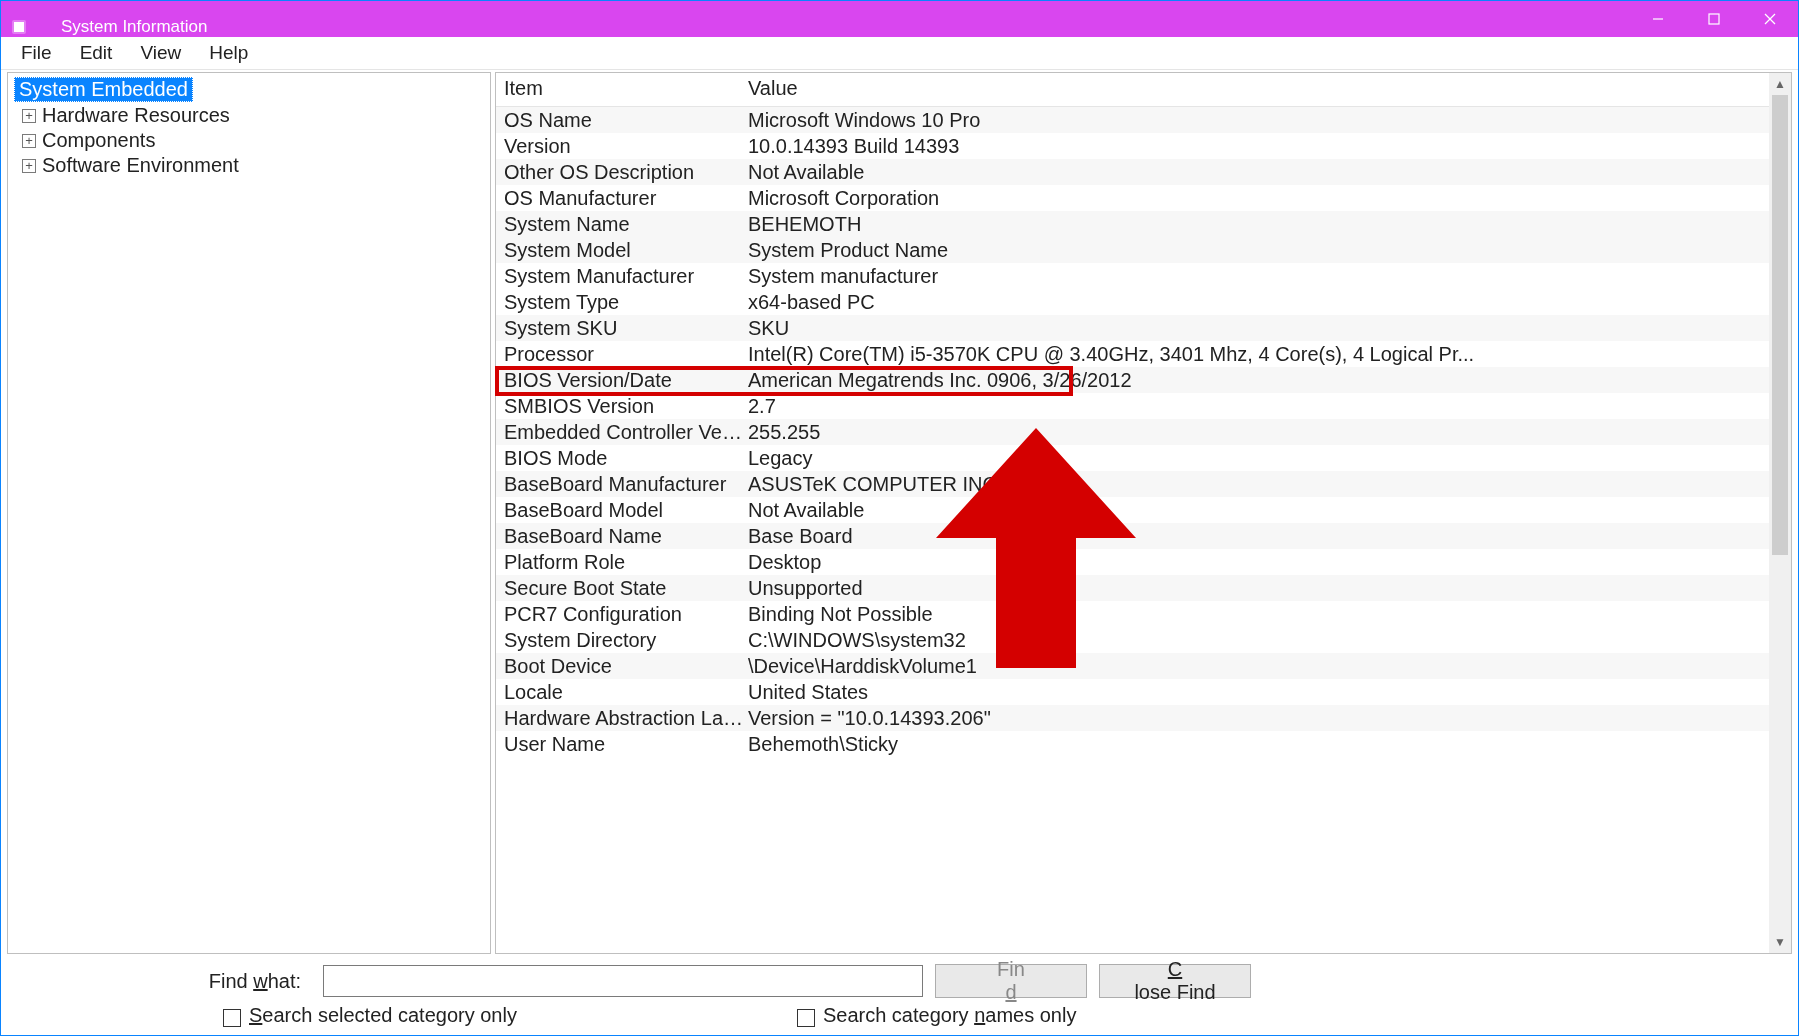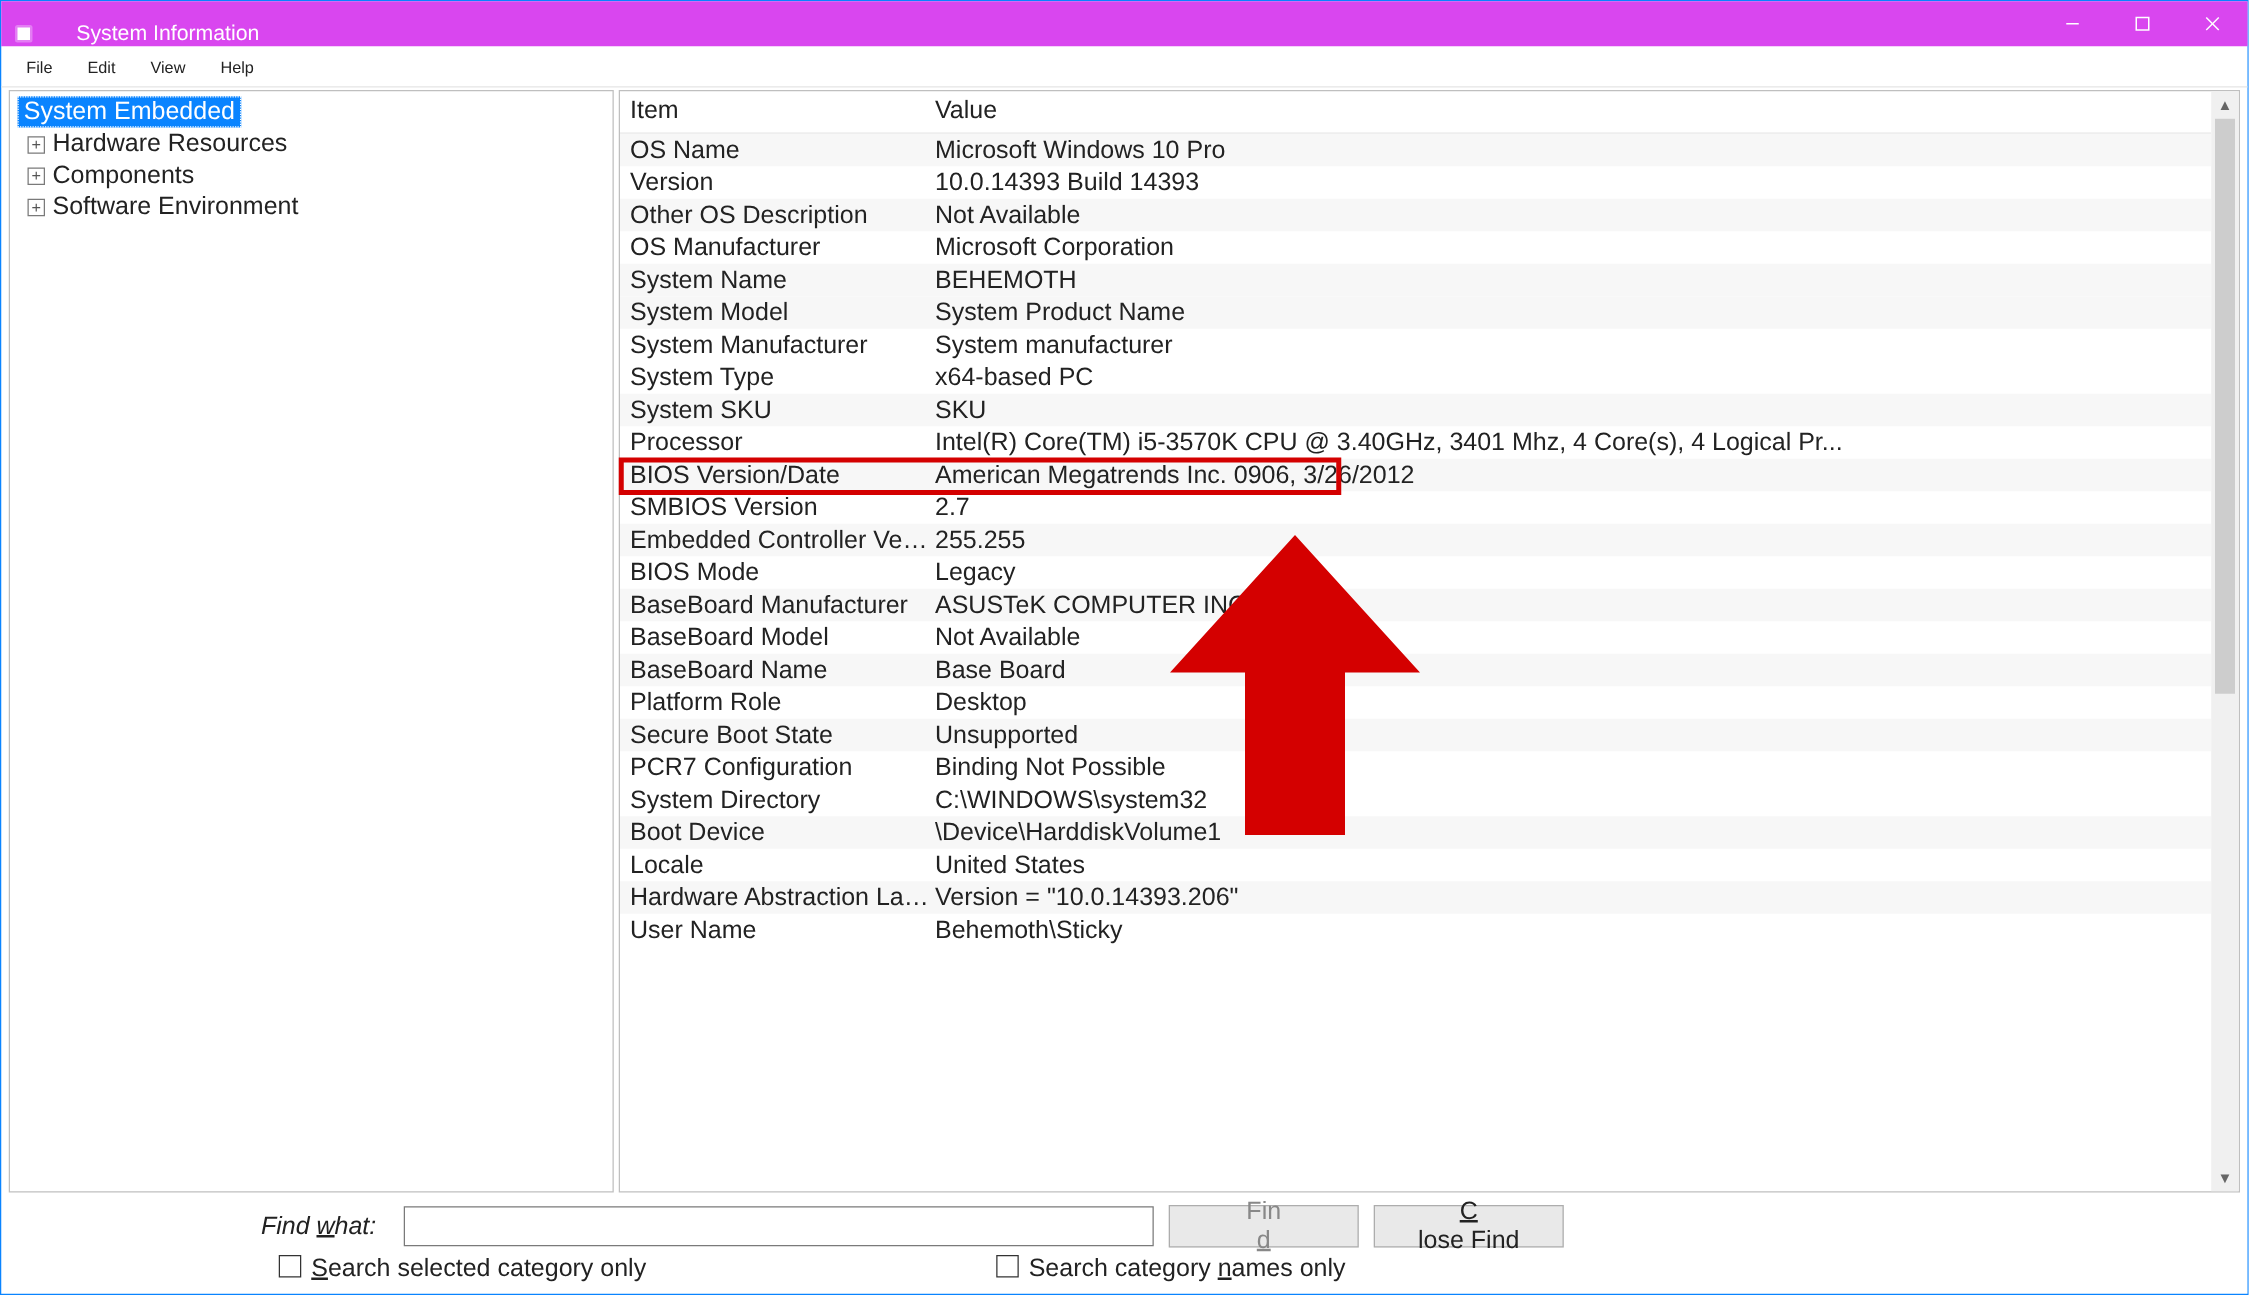--- a/index.html
+++ b/index.html
@@ -47,21 +47,21 @@
   }
   .win-btn svg { width: 14px; height: 14px; stroke: #fff; stroke-width: 1.2; fill: none; }
 
   
   .menubar {
     height: 33px;
     display: flex;
     align-items: center;
     padding: 0 6px;
     border-bottom: 1px solid #e5e5e5;
-    font-size: 13px;
+    font-size: 19px;
   }
   .menu-item { padding: 2px 14px; }
 
   
   .main {
     flex: 1;
     display: flex;
     min-height: 0;
   }
   .tree-pane {
@@ -148,21 +148,20 @@
     padding: 8px 10px 8px 10px;
   }
   .findrow1 {
     display: flex; align-items: center;
     gap: 12px;
   }
   .find-label {
     width: 300px;
     text-align: right;
     padding-right: 10px;
-    font-style: italic;
   }
   .find-label .u { text-decoration: underline; }
   .find-input {
     width: 600px;
     height: 32px;
     border: 1px solid #7a7a7a;
     background: #fff;
   }
   .find-btn {
     width: 152px; height: 34px;
@@ -172,21 +171,21 @@
   }
   .find-btn.disabled { color: #888; }
   .find-btn .u { text-decoration: underline; }
   .findrow2 {
     display: flex; align-items: center;
     margin-top: 6px;
     padding-left: 212px;
     gap: 280px;
   }
   .chk {
-    display: flex; align-items: flex-start; gap: 8px;
+    display: flex; align-items: flex-end; gap: 8px;
   }
   .chk-box {
     width: 18px; height: 18px;
     border: 1px solid #333;
     background: #fff;
   }
   .chk .u { text-decoration: underline; }
 
   
   .highlight-box {

